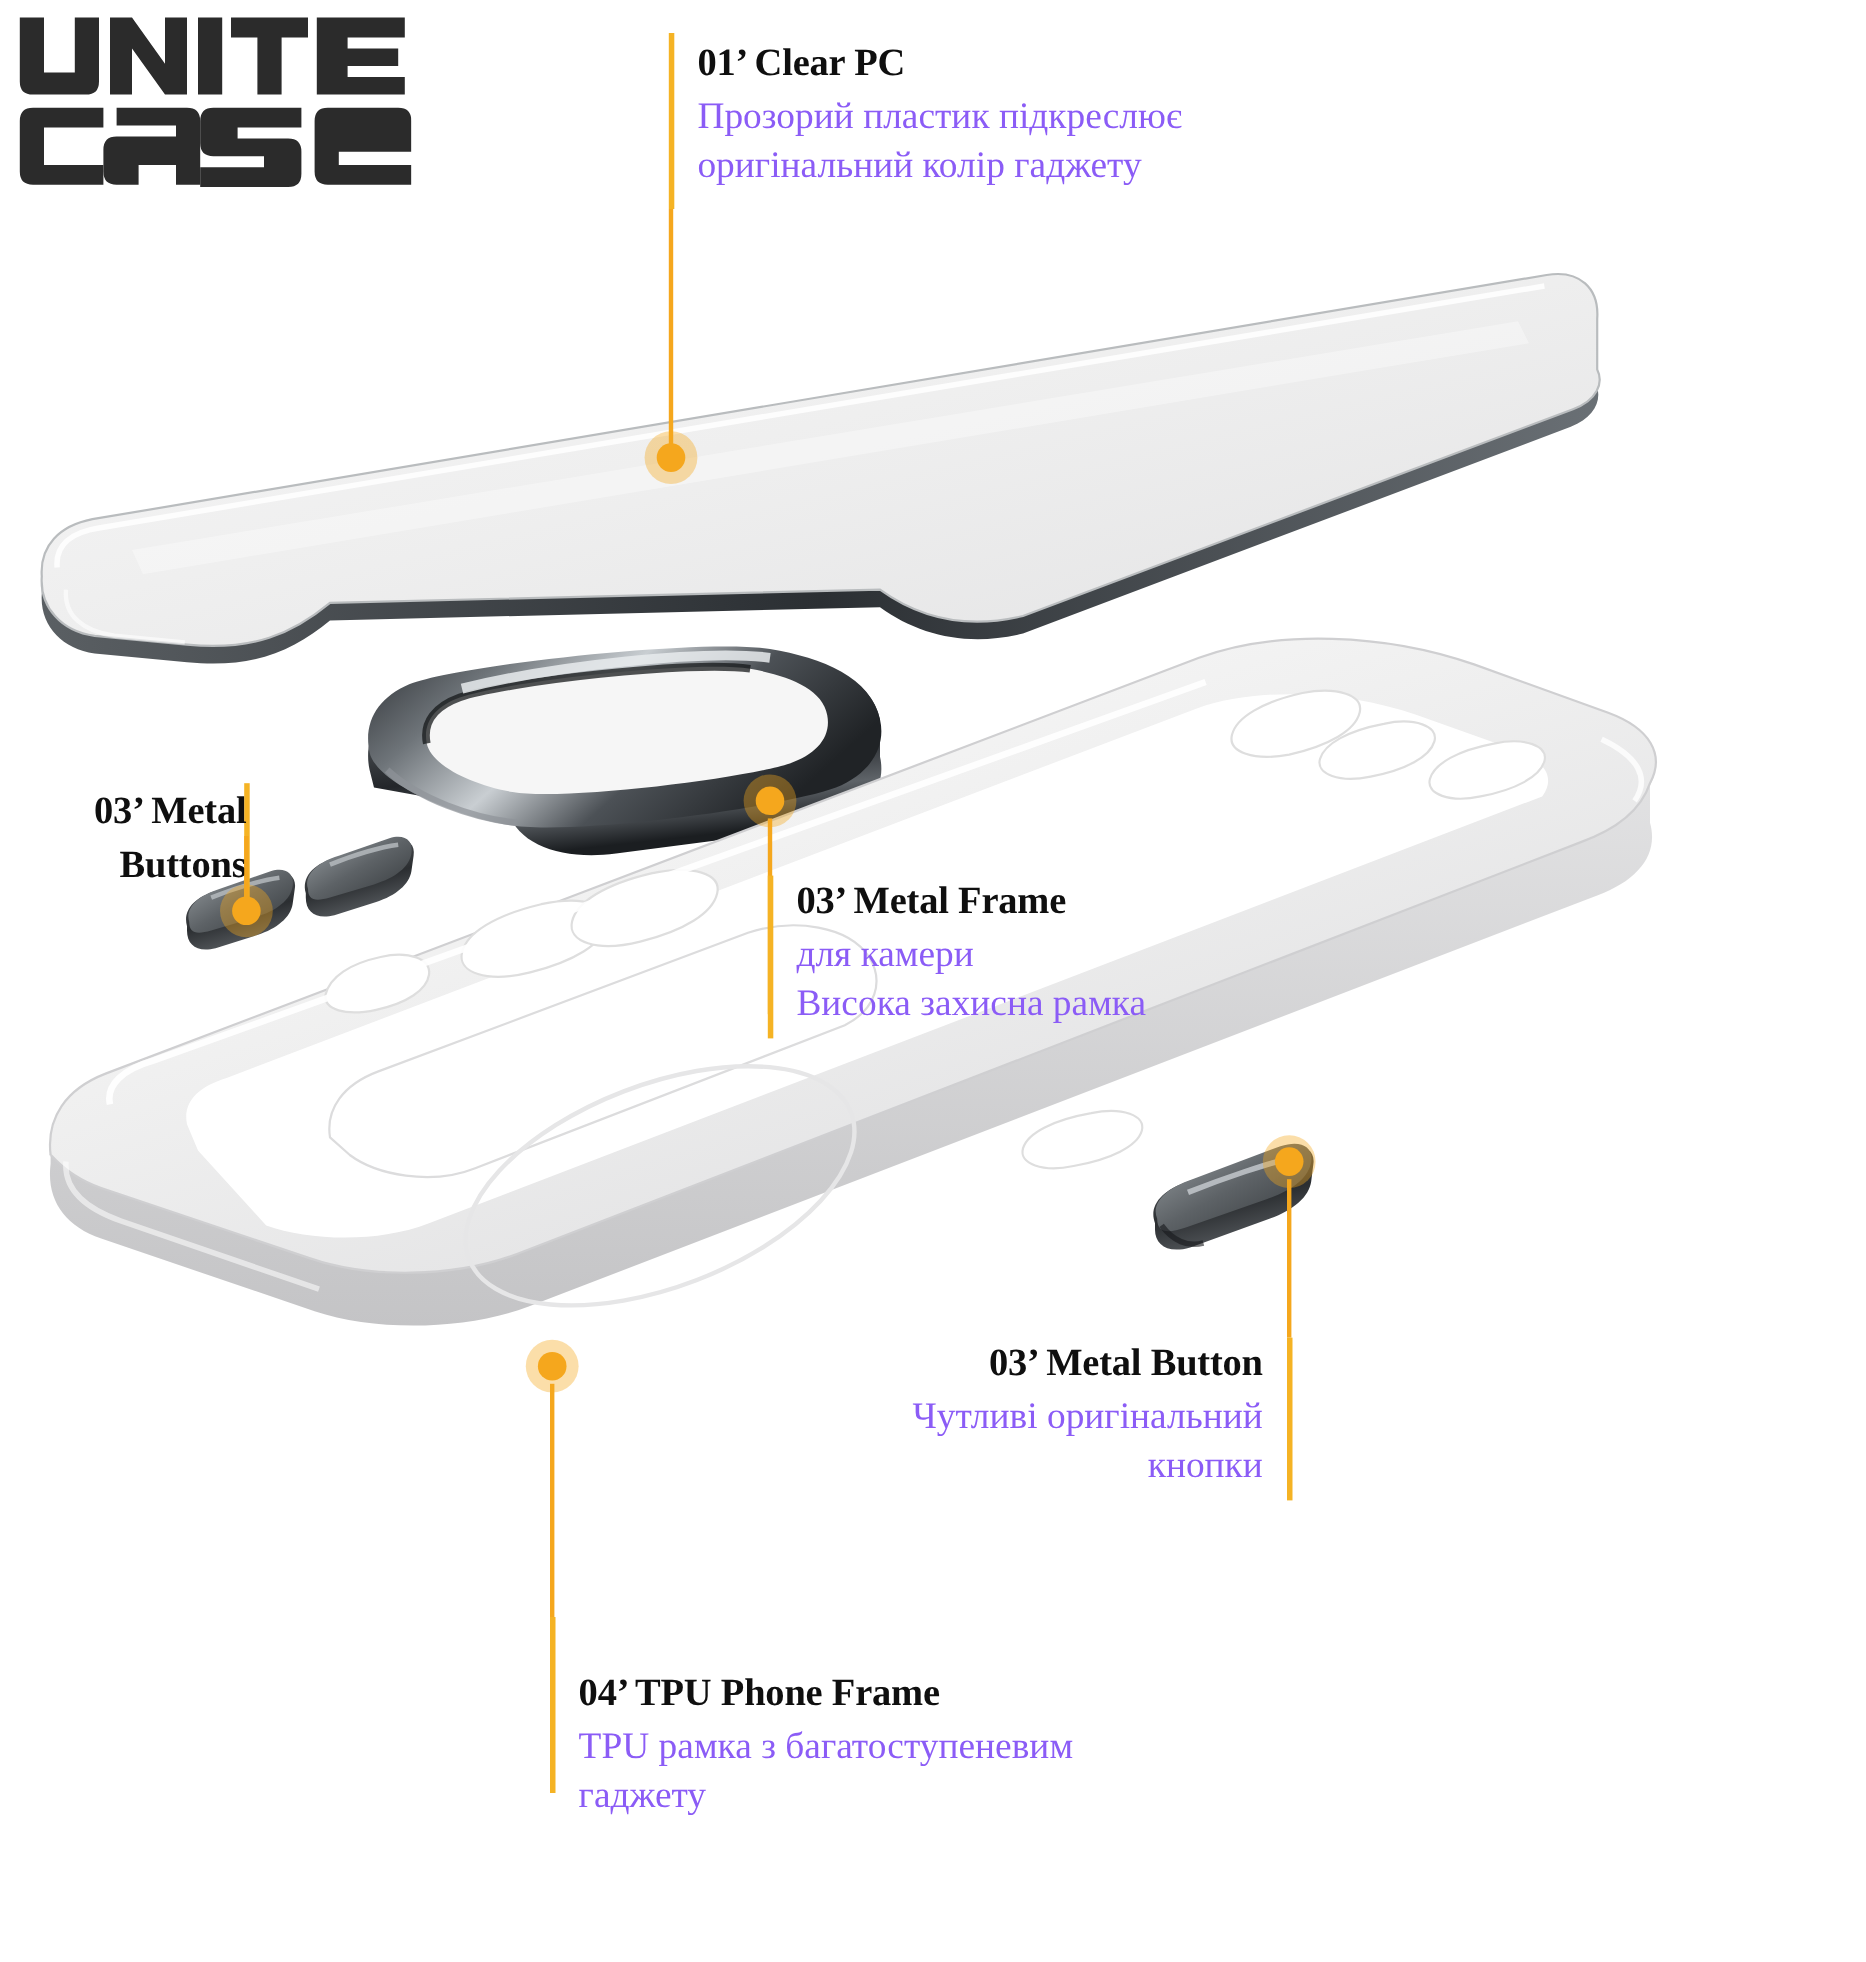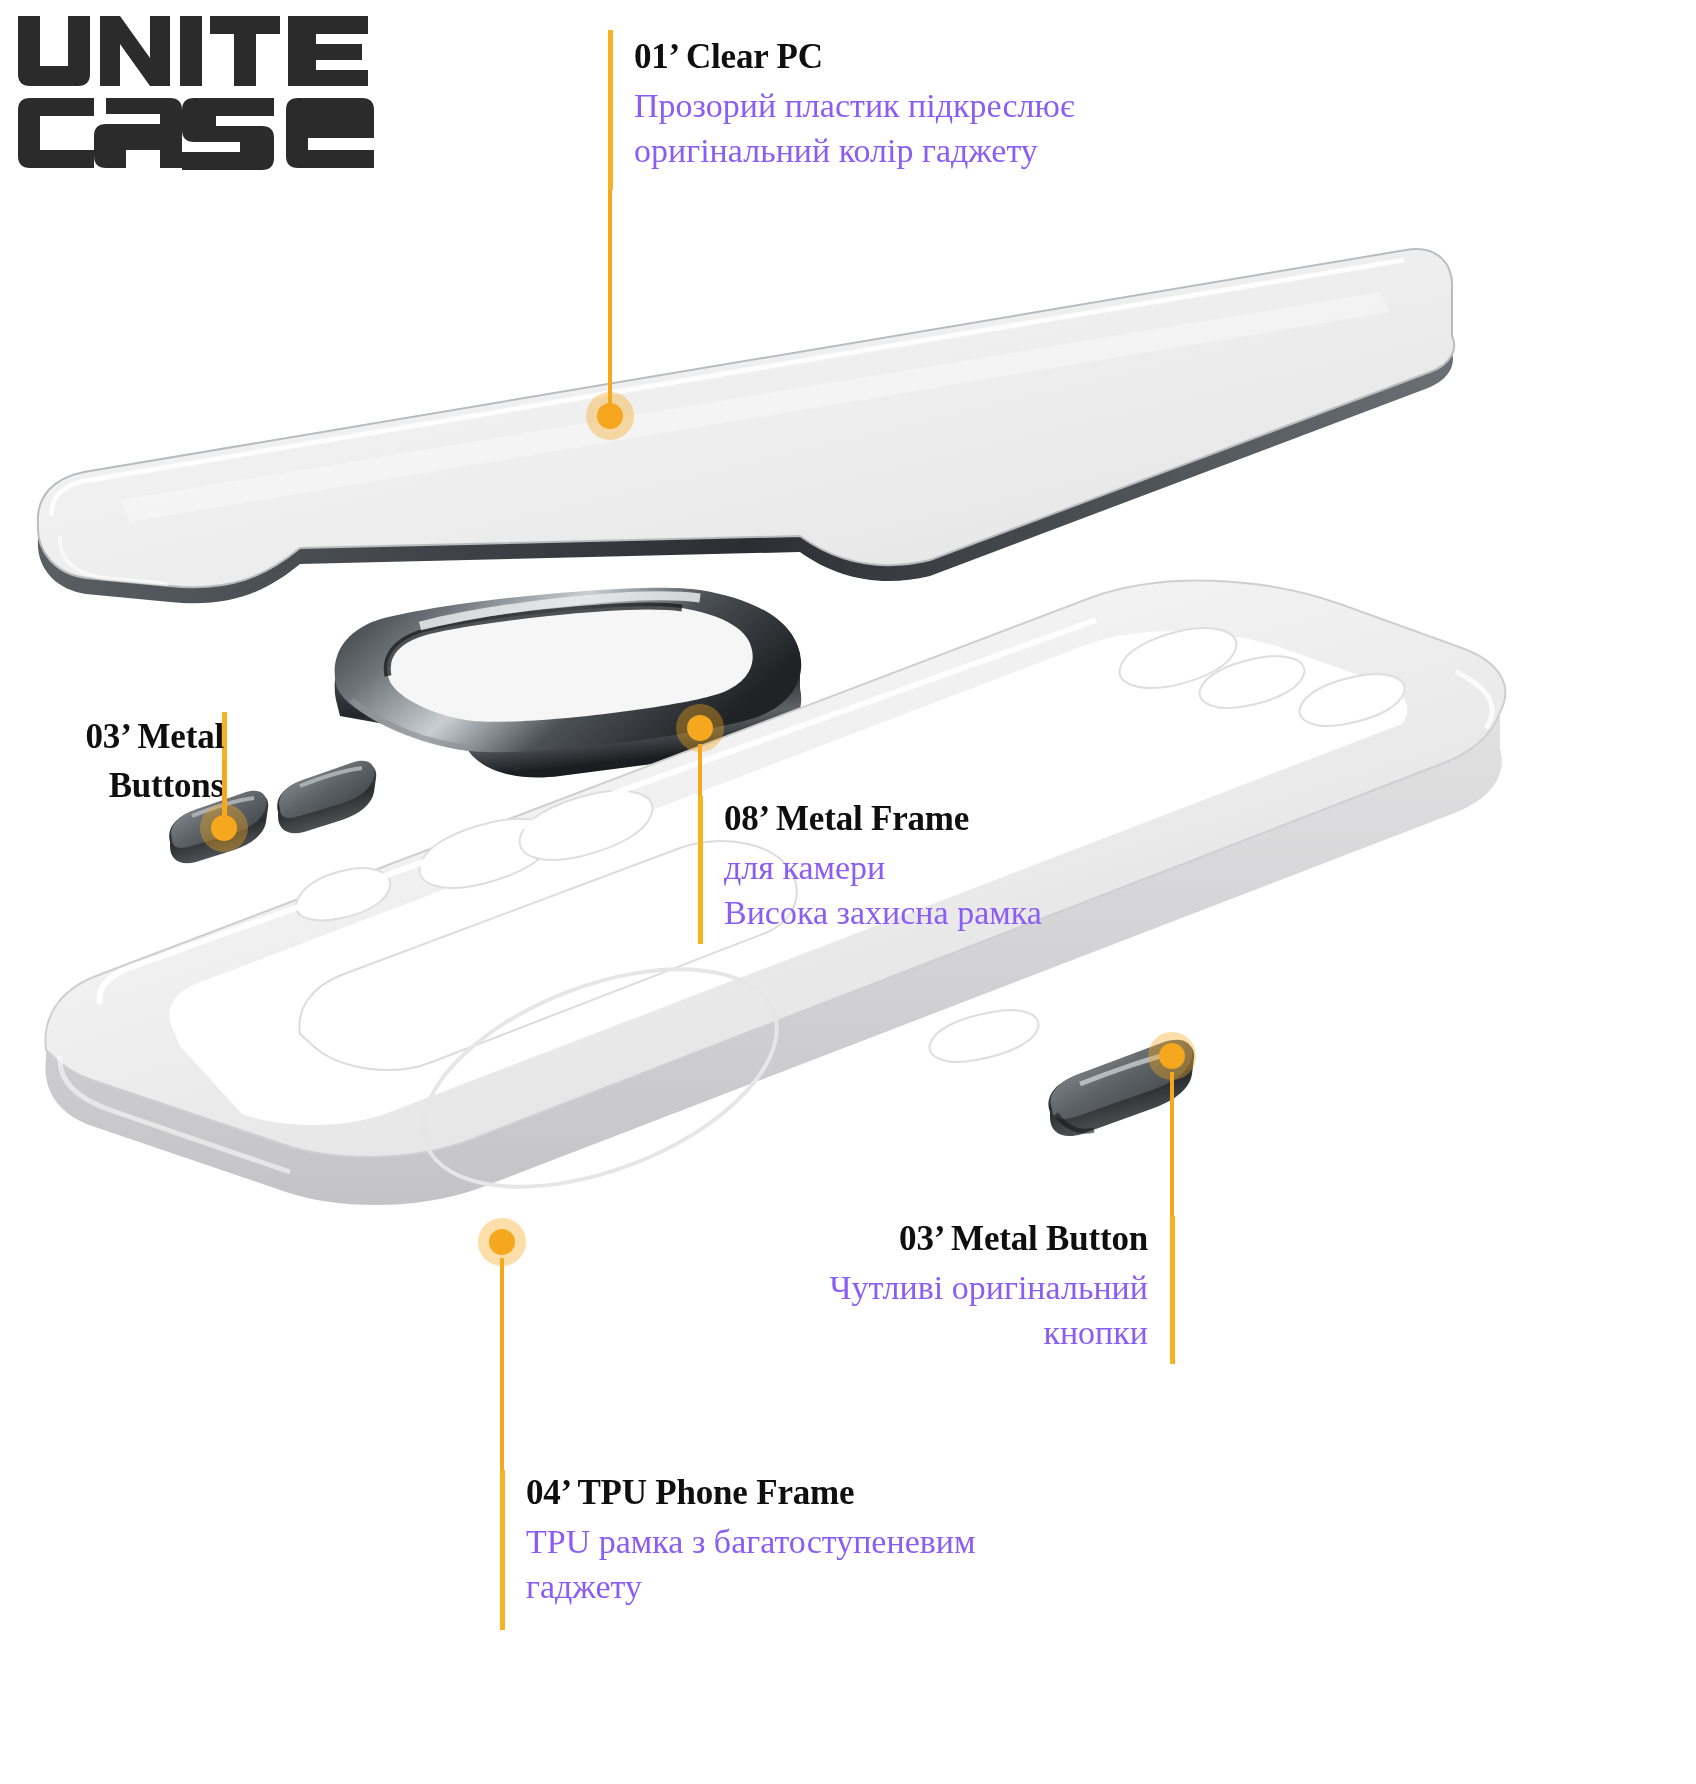--- a/index.html
+++ b/index.html
@@ -356,36 +356,36 @@
     <p class="ttl">03’ Metal</p>
     <p class="ttl">Buttons</p>
   </div>
   <div class="leader v" style="left:222px; top:760px; height:64px;"></div>
   <div class="dot" style="left:200px; top:804px;"></div>
 
   <div class="dot" style="left:676px; top:704px;"></div>
   <div class="leader v" style="left:698px; top:744px; height:178px;"></div>
   <div class="rule" style="left:698px; top:796px; height:148px;"></div>
   <div class="label" style="left:724px; top:796px; width:520px;">
-    <p class="ttl">08’ Metal Frame</p>
+    <p class="ttl">03’ Metal Frame</p>
     <p class="desc">для камери</p>
     <p class="desc">Висока захисна рамка</p>
   </div>
 
   <div class="dot" style="left:1148px; top:1032px;"></div>
   <div class="leader v" style="left:1170px; top:1072px; height:144px;"></div>
   <div class="rule" style="left:1170px; top:1216px; height:148px;"></div>
   <div class="label right-align" style="left:620px; top:1216px; width:528px;">
     <p class="ttl">03’ Metal Button</p>
     <p class="desc">Чутливі оригінальний</p>
     <p class="desc">кнопки</p>
   </div>
 
   <div class="dot" style="left:478px; top:1218px;"></div>
   <div class="leader v" style="left:500px; top:1258px; height:212px;"></div>
   <div class="rule" style="left:500px; top:1470px; height:160px;"></div>
-  <div class="label" style="left:526px; top:1470px; width:660px;">
+  <div class="label" style="left:526px; top:1516px; width:660px;">
     <p class="ttl">04’ TPU Phone Frame</p>
     <p class="desc">TPU рамка з багатоступеневим</p>
     <p class="desc">гаджету</p>
   </div>
 
 </div>
 
 </body></html>

